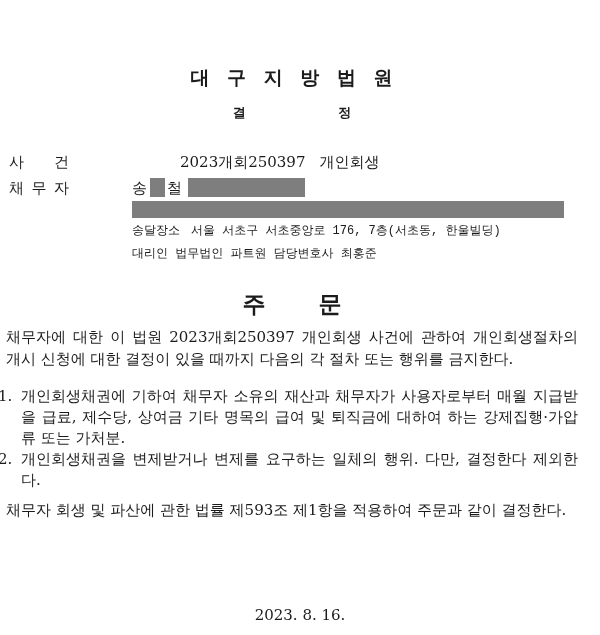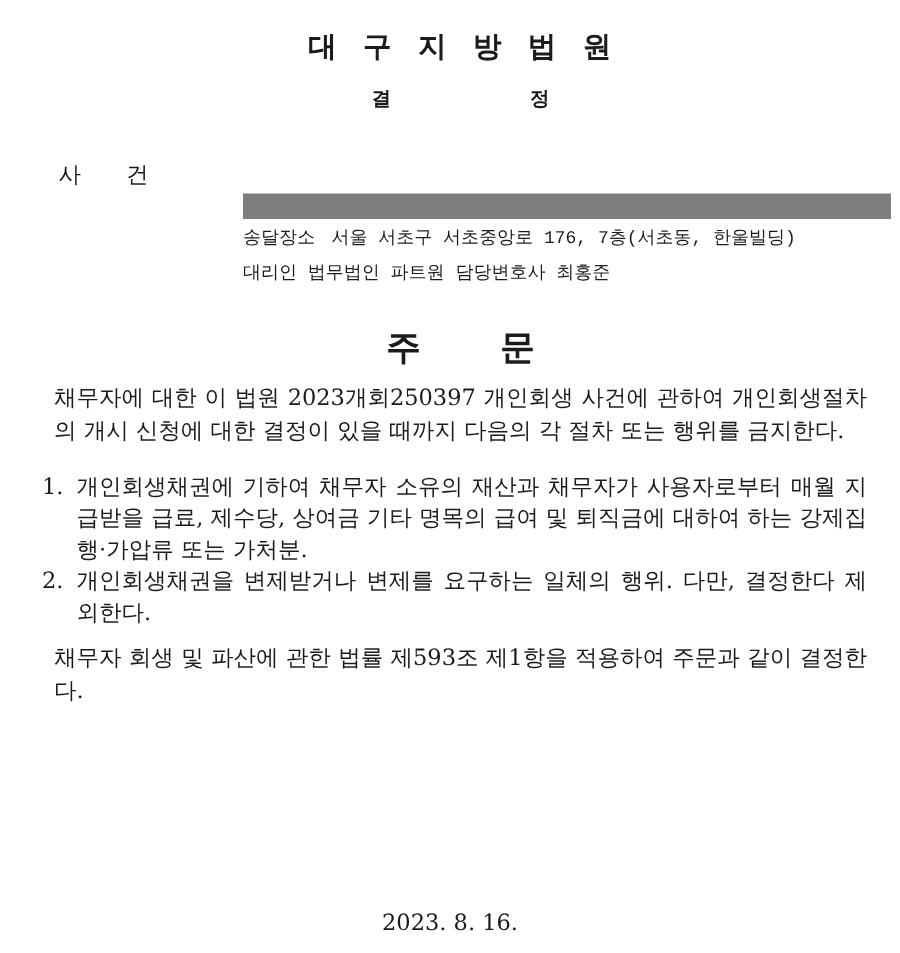--- a/index.html
+++ b/index.html
@@ -4,21 +4,21 @@
 <style>
   * { margin: 0; padding: 0; box-sizing: border-box; }
   html, body { width: 600px; height: 635px; }
   body {
     background: #ffffff;
     color: #1b1b1b;
     font-family: "DejaVu Serif", "Liberation Serif", serif;
     position: relative;
     overflow: hidden;
   }
-  .page { padding: 18px 22px 0 36px; position: relative; }
+  .page { padding: 18px 22px 0 6px; position: relative; margin-top: 46px; }
 
   .court-title {
     text-align: center;
     font-size: 19px;
     font-weight: bold;
     word-spacing: 9px;
     line-height: 26px;
     letter-spacing: 1px;
   }
   .doc-type {
@@ -98,22 +98,31 @@
 </head>
 <body>
 
 <div class="page">
 
   <div class="court-title">대 구 지 방 법 원</div>
   <div class="doc-type">결 정</div>
 
   <div class="field-row row-case">
     <div class="field-label">사 건</div>
+    <div class="field-value">
+      <span>2023개회250397</span><span class="case-type">개인회생</span>
+    </div>
   </div>
 
+  <div class="field-row row-debtor">
+    <div class="field-label">채 무 자</div>
+    <div class="field-value">
+      <span>송</span><span class="redact redact-name-mid"></span><span>철</span><span class="redact redact-name-info"></span>
+    </div>
+  </div>
 
   <div class="redact-line2"></div>
 
   <div class="indent-line">
     <span>송달장소</span><span class="service-address">서울 서초구 서초중앙로 176, 7층(서초동, 한울빌딩)</span>
   </div>
 
   <div class="indent-line">대리인 법무법인 파트원 담당변호사 최홍준</div>
 
   <div class="section-heading heading-order">주 문</div>

